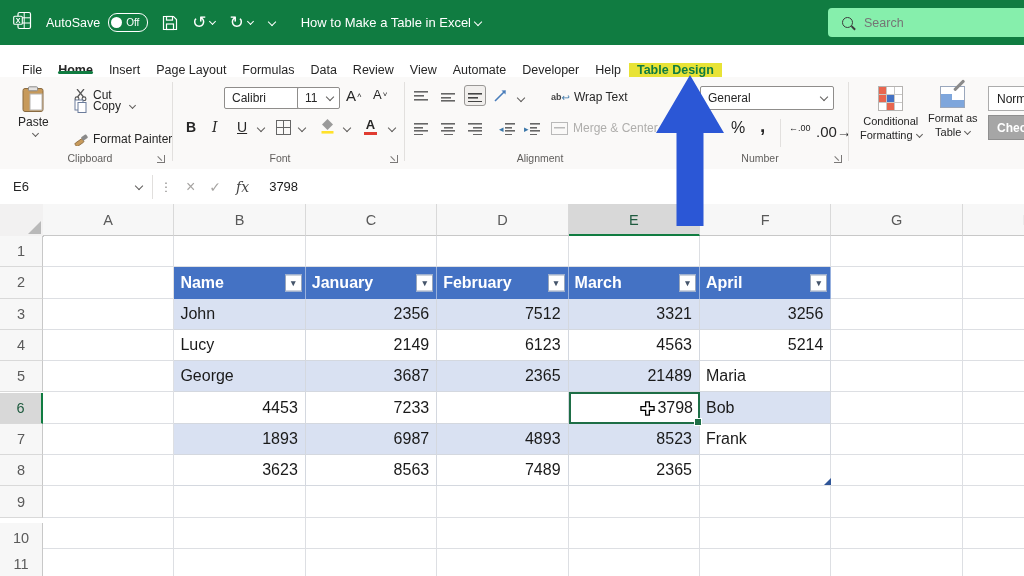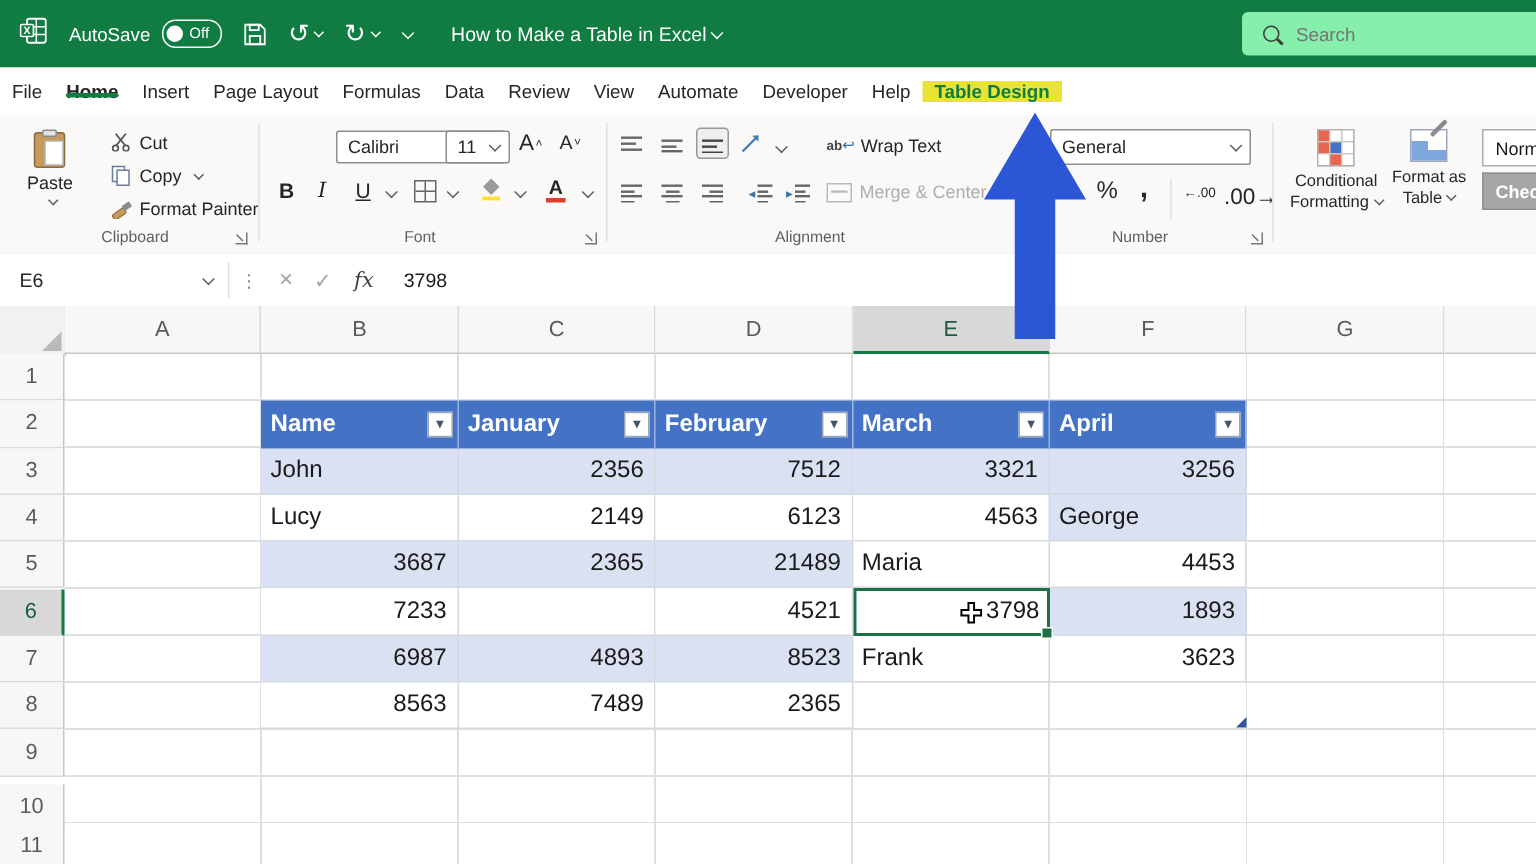--- a/index.html
+++ b/index.html
@@ -25,21 +25,21 @@
   .doc-title{margin-left:26px;font-size:13px;display:flex;align-items:center;}
   .searchbox{position:absolute;right:0;top:8px;width:196px;height:29px;background:#86efac;
              border-radius:4px 0 0 4px;display:flex;align-items:center;}
   .mag{width:9px;height:9px;border:1.5px solid #3b3b3b;border-radius:50%;margin-left:14px;position:relative;}
   .mag::after{content:"";position:absolute;width:5px;height:1.5px;background:#3b3b3b;
               transform:rotate(45deg);left:8px;top:9px;}
   .searchbox input{border:none;background:transparent;outline:none;font-size:12.5px;color:#333;
                    margin-left:9px;width:140px;font-family:"Liberation Sans",sans-serif;}
 
   
-  .tabrow{left:0;top:45px;width:1024px;height:32px;background:#fff;display:flex;align-items:center;padding-left:0;box-sizing:border-box;}
+  .tabrow{left:0;top:45px;width:1024px;height:32px;background:#fff;display:flex;align-items:flex-end;padding-left:14px;box-sizing:border-box;}
   .tab{font-size:12.5px;color:#262626;padding:0 8px;display:flex;align-items:center;position:relative;white-space:nowrap;}
   .tab.active{font-weight:bold;}
   .tab.active::after{content:"";position:absolute;left:8px;right:8px;bottom:3px;height:2.6px;background:#107C41;border-radius:2px;}
   .tab.highlight{background:#E8E336;color:#107C41;font-weight:bold;}
 
   
   .ribbon{left:0;top:77px;width:1024px;height:92px;background:#FAF9F8;border-bottom:1px solid #D8D6D4;}
   .gdiv{position:absolute;top:5px;bottom:8px;width:1px;background:#E2E0DE;}
   .glabel{position:absolute;font-size:10.5px;color:#605E5C;bottom:5px;text-align:center;}
   .launcher{position:absolute;bottom:6px;width:7px;height:7px;border-right:1px solid #7a7877;border-bottom:1px solid #7a7877;}
@@ -192,21 +192,21 @@
   </div>
   <div class="rbtn" style="left:74px;top:11px;">
     <svg width="13" height="12" viewBox="0 0 13 12">
       <line x1="3" y1="0" x2="9.5" y2="8" stroke="#555" stroke-width="1.2"></line>
       <line x1="10" y1="0" x2="3.5" y2="8" stroke="#555" stroke-width="1.2"></line>
       <circle cx="3" cy="9.8" r="1.9" fill="none" stroke="#555" stroke-width="1.1"></circle>
       <circle cx="10" cy="9.8" r="1.9" fill="none" stroke="#555" stroke-width="1.1"></circle>
     </svg>
     <span style="margin-left:6px;">Cut</span>
   </div>
-  <div class="rbtn" style="left:74px;top:33px;">
+  <div class="rbtn" style="left:74px;top:22px;">
     <svg width="13" height="14" viewBox="0 0 13 14">
       <rect x="1" y="1" width="8" height="10" fill="#fff" stroke="#6b7c9b"></rect>
       <rect x="4" y="3.5" width="8" height="10" fill="#fff" stroke="#6b7c9b"></rect>
     </svg>
     <span style="margin-left:6px;">Copy</span>
     <span class="chv sm" style="color:#5f5d5b;margin-left:9px;"></span>
   </div>
   <div class="rbtn" style="left:74px;top:55px;">
     <svg width="14" height="14" viewBox="0 0 14 14">
       <rect x="1" y="9" width="9" height="4" rx="1" transform="rotate(-35 5 11)" fill="#C79A5B" stroke="#8A6B41" stroke-width="0.8"></rect>
@@ -406,20 +406,21 @@
   <div class="td name band">John</div>
   <div class="td num band">2356</div>
   <div class="td num band">7512</div>
   <div class="td num band">3321</div>
   <div class="td num band">3256</div>
 
   <div class="td name plain">Lucy</div>
   <div class="td num plain">2149</div>
   <div class="td num plain">6123</div>
   <div class="td num plain">4563</div>
+  <div class="td num plain">5214</div>
 
   <div class="td name band">George</div>
   <div class="td num band">3687</div>
   <div class="td num band">2365</div>
   <div class="td num band">21489</div>
 
   <div class="td name plain">Maria</div>
   <div class="td num plain">4453</div>
   <div class="td num plain">7233</div>
   <div class="td num plain"></div>

